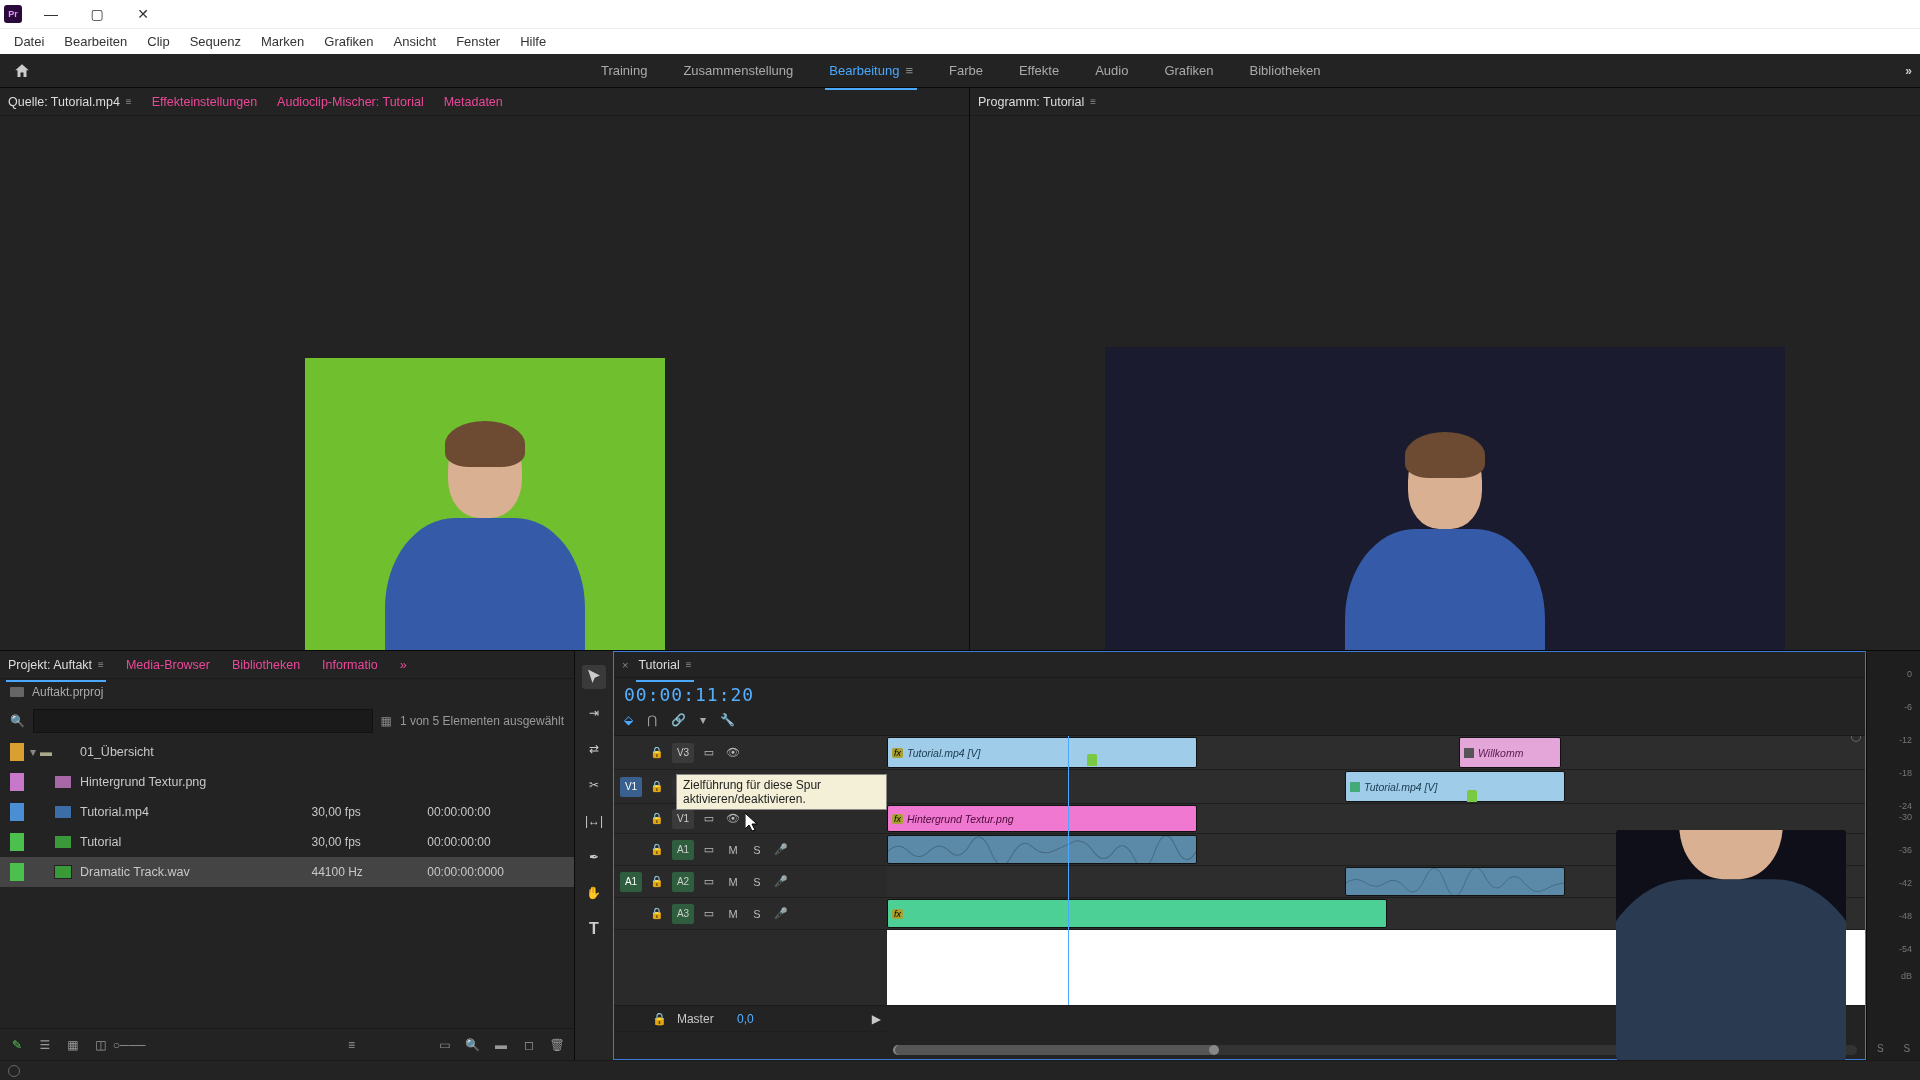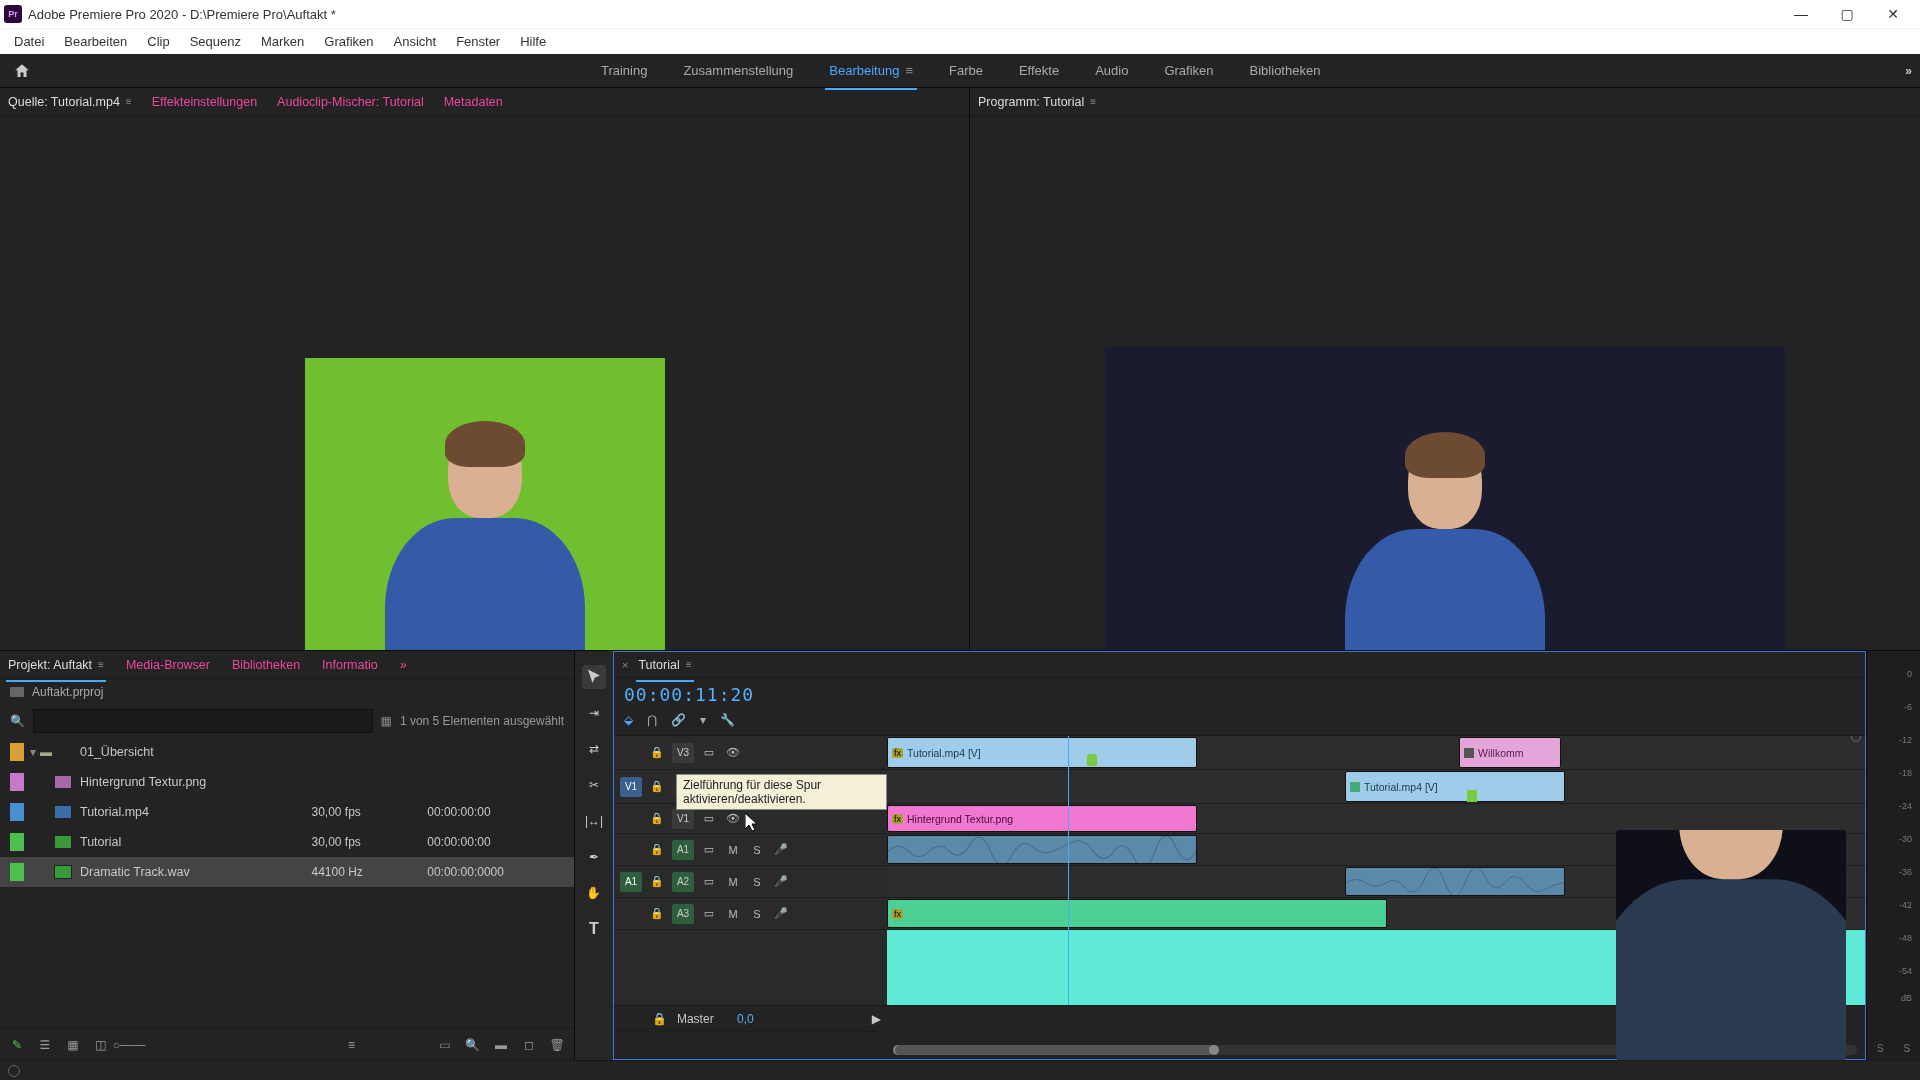--- a/index.html
+++ b/index.html
@@ -120,21 +120,21 @@
   .tl-playhead::before { content:''; position:absolute; top:0; left:-5px; width:11px; height:12px; background:#4aa8ff; clip-path: polygon(0 0,100% 0,100% 60%,50% 100%,0 60%);}
   
   .tl-body { flex:1; display:flex; position:relative; overflow:hidden;}
   .tl-track-headers { width:273px; background:#2a2a2a;}
   .track-header { display:flex; align-items:center; border-bottom:1px solid #1e1e1e; padding:0 6px; gap:6px;}
   .track-header .th-target { width:22px; height:20px; background:#39608f; display:flex; align-items:center; justify-content:center; font-size:10px; color:#fff; border-radius:2px;}
   .track-header .th-lock,.track-header .th-sync,.track-header .th-eye,.track-header .th-m,.track-header .th-s,.track-header .th-mic { width:18px; text-align:center; font-size:11px; color:#bbb;}
   .track-header .th-label { width:22px; height:20px; background:#3a3a3a; display:flex; align-items:center; justify-content:center; font-size:10px; color:#ccc; border-radius:2px;}
   .track-header .th-label.audio { background:#2e5e3e;}
   
-  .tl-tracks { flex:1; position:relative; background:#5eead4;}
+  .tl-tracks { flex:1; position:relative; background:#ffffff;font-style:italic;}
   .track-lane { position:absolute; left:0; right:0; border-bottom:1px solid #1e1e1e; background:#2d2d2d;}
   .clip { position:absolute; top:1px; bottom:1px; border:1px solid #111; border-radius:2px; overflow:hidden; font-size:10.5px; padding:1px 4px; display:flex; align-items:center; gap:4px;}
   .clip.video-blue { background:#9fcce8; color:#1a3a50;}
   .clip.video-pink { background:#e4a5d8; color:#5a1a50;}
   .clip.video-magenta { background:#f078d0; color:#4a0a3a;}
   .clip.audio-blue { background:#5a8aa8;}
   .clip.audio-green { background:#4cd095;}
   .clip .fx { background:#a8a030; color:#000; padding:0 2px; border-radius:2px; font-size:9px;}
   .clip .wave { position:absolute; inset:0; opacity:0.35;}
   
@@ -167,23 +167,20 @@
   
   .marker-green { width:10px; height:12px; background:#7ac943; border-radius:2px 2px 0 0; position:absolute;}
   
   svg { fill: currentColor; }
 </style>
 </head>
 <body>
 
 <div class="titlebar">
   <div class="pr-icon">Pr</div>
-  <div class="title">
-    <span>Adobe Premiere Pro 2020</span> - <span>D:\Premiere Pro\Auftakt *</span>
-  </div>
   <div class="win-btns">
     <div class="win-btn">—</div>
     <div class="win-btn">▢</div>
     <div class="win-btn">✕</div>
   </div>
 </div>
 
 <div class="menubar">
   <div class="menu-item">Datei</div>
   <div class="menu-item">Bearbeiten</div>
@@ -603,21 +600,21 @@
       </div>
     </div>
   </div>
 
   <div class="audio-meters">
     <div class="meter-tick">0</div>
     <div class="meter-tick" style="margin-top:22px;">-6</div>
     <div class="meter-tick" style="margin-top:22px;">-12</div>
     <div class="meter-tick" style="margin-top:22px;">-18</div>
     <div class="meter-tick" style="margin-top:22px;">-24</div>
-    <div class="meter-tick" style="margin-top:22px;text-align:right;">-30</div>
+    <div class="meter-tick" style="text-align:right;">-30</div>
     <div class="meter-tick" style="margin-top:22px;">-36</div>
     <div class="meter-tick" style="margin-top:22px;">-42</div>
     <div class="meter-tick" style="margin-top:22px;">-48</div>
     <div class="meter-tick" style="margin-top:22px;">-54</div>
     <div class="meter-tick" style="margin-top:16px;">dB</div>
     <div class="meter-ss">
       <span>S</span>
       <span>S</span>
     </div>
   </div>

